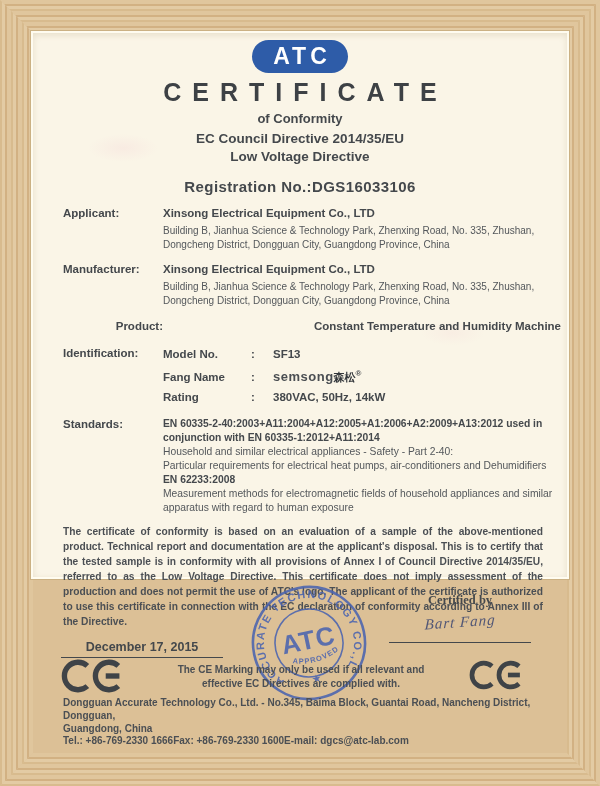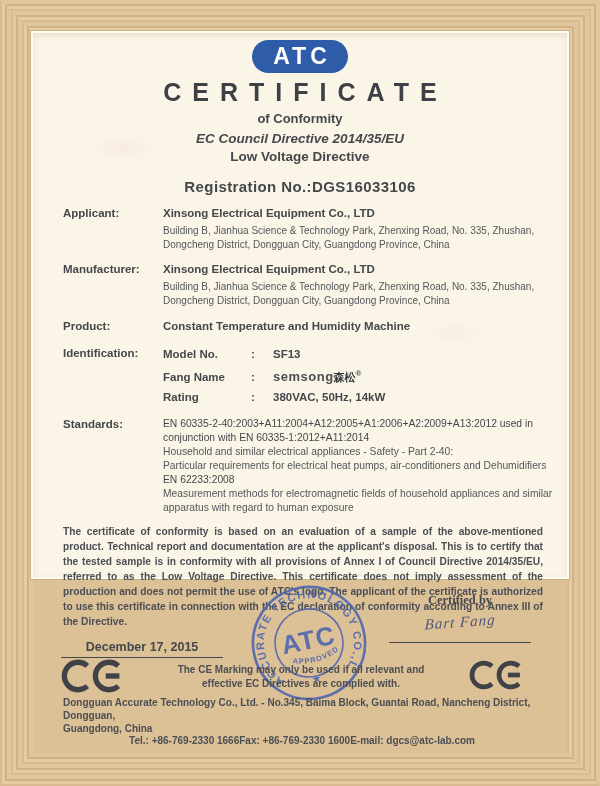--- a/index.html
+++ b/index.html
@@ -44,44 +44,44 @@
     background:#2e5ca8;color:#ffffff;
     font-weight:bold;font-size:23px;letter-spacing:4px;
     display:flex;align-items:center;justify-content:center;text-indent:4px;
   }
   .title{
     margin-top:5px;text-align:center;
     font-size:25px;font-weight:bold;letter-spacing:11px;text-indent:11px;color:#3d4145;
   }
   .subtitle{margin-top:4px;text-align:center;font-size:13px;font-weight:bold;}
   .directive{text-align:center;font-size:13.5px;font-weight:bold;line-height:18px;}
-  .directive.first{margin-top:4px;font-style:italic;}
+  .directive.first{margin-top:4px;}
   .registration{margin-top:12px;text-align:center;font-size:15px;font-weight:bold;letter-spacing:.4px;}
 
   
   .row{display:flex;align-items:flex-start;padding:0 6px 0 30px;}
   .row .lbl{flex:0 0 100px;font-size:11.5px;font-weight:bold;line-height:15px;}
   .row .val{flex:1;min-width:0;}
   .party-name{font-size:11.5px;font-weight:bold;line-height:15px;}
   .party-addr{font-size:10px;line-height:13.5px;color:#53575b;margin-top:3px;}
   .row-applicant{margin-top:11px;}
   .row-manufacturer{margin-top:11px;}
-  .row-product{margin-top:12px;}
+  .row-product{margin-top:12px;text-align:right;}
   .row-product .val{font-size:11.5px;font-weight:bold;line-height:15px;}
   .row-ident{margin-top:12px;}
   .ident-grid{display:flex;flex-direction:column;gap:4px;}
   .ident-row{display:flex;align-items:baseline;font-size:11.5px;font-weight:bold;line-height:16px;}
   .ident-name{flex:0 0 88px;}
   .ident-sep{flex:0 0 22px;text-align:left;}
   .brand-word{font-size:13px;font-weight:bold;letter-spacing:.5px;color:#4a4e52;text-transform:lowercase;}
   .brand-cn{font-size:11px;color:#33373b;}
   .brand-reg{font-size:8px;vertical-align:super;}
   .row-standards{margin-top:12px;}
   .std-line{font-size:10.3px;line-height:14px;color:#53575b;}
-  .std-line.b{font-weight:normal;color:#44484c;}
+  .std-line.b{font-weight:bold;color:#44484c;}
 
   
   .body-text{
     margin:9px 24px 0 30px;
     font-size:10.2px;font-weight:bold;line-height:15px;color:#4b4f54;
     text-align:justify;
   }
 
   
   .date-block{position:absolute;left:28px;top:588px;width:162px;text-align:center;margin-top:19px;}
@@ -100,21 +100,21 @@
   .stamp{position:absolute;left:216px;top:550px;width:120px;height:120px;transform:rotate(-12deg);opacity:.88;}
 
   
   .ce-left{position:absolute;left:28px;top:620px;}
   .ce-right{position:absolute;right:44px;top:622px;}
   .ce-note{position:absolute;left:140px;width:256px;top:630px;text-align:center;
            font-size:10px;font-weight:bold;line-height:13.5px;color:#4b4f54;}
   .footer-address{position:absolute;left:30px;top:663px;right:20px;
                   font-size:10px;font-weight:bold;line-height:13px;color:#4b4f54;}
   .contact-row{position:absolute;left:30px;right:26px;top:702px;
-               display:flex;justify-content:center;
+               display:flex;justify-content:flex-start;
                font-size:10px;font-weight:bold;color:#4b4f54;}
 </style>
 </head>
 <body>
 
 <div class="frame-strip frame-h frame-top"></div>
 <div class="frame-strip frame-h frame-bottom"></div>
 <div class="frame-strip frame-v frame-left"></div>
 <div class="frame-strip frame-v frame-right"></div>
 

